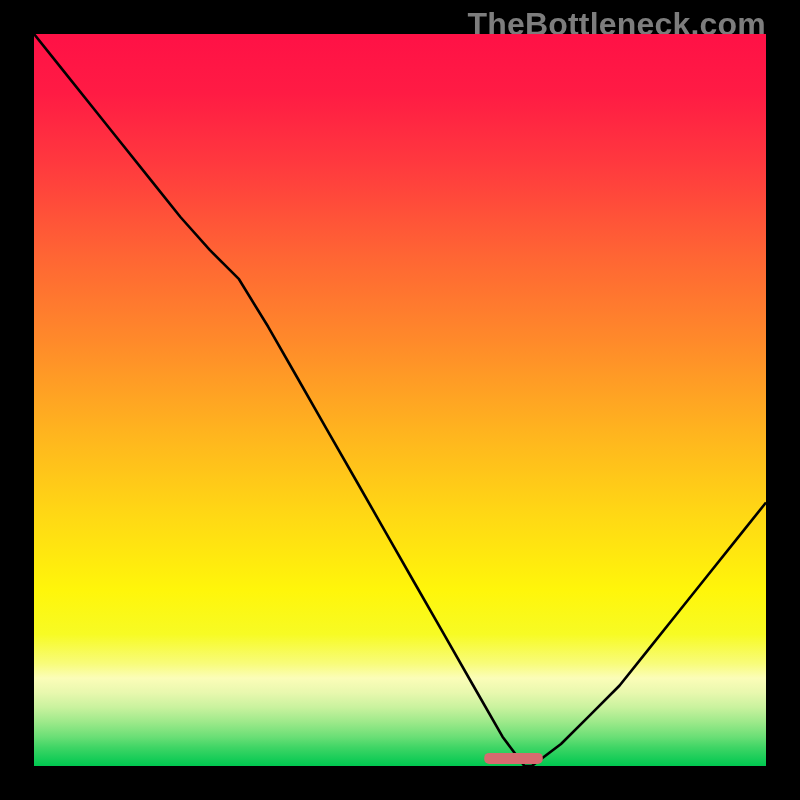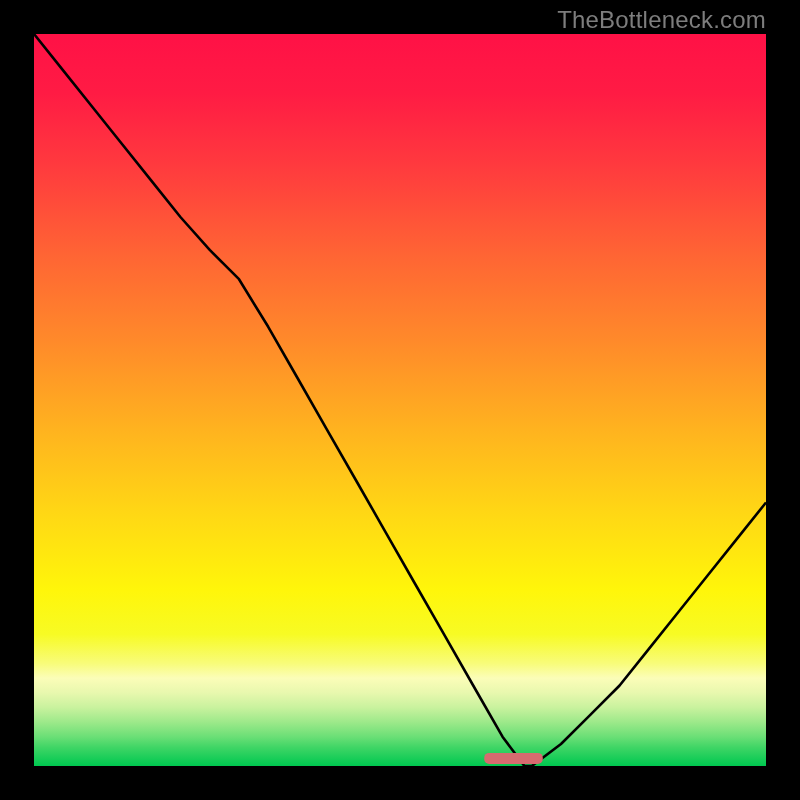--- a/index.html
+++ b/index.html
@@ -23,22 +23,22 @@
     left: 34px;
     width: 732px;
     height: 732px;
     overflow: visible;
   }
   .watermark {
     position: absolute;
     top: 6px;
     right: 34px;
     color: #7d7d7d;
-    font-size: 24px;
-    font-weight: 400;
+    font-size: 32px;
+    font-weight: 700;
     letter-spacing: 0.2px;
   }
   svg { display: block; }
 </style>
 </head>
 <body>
 
 <div class="frame">
 
   <div class="watermark">TheBottleneck.com</div>

